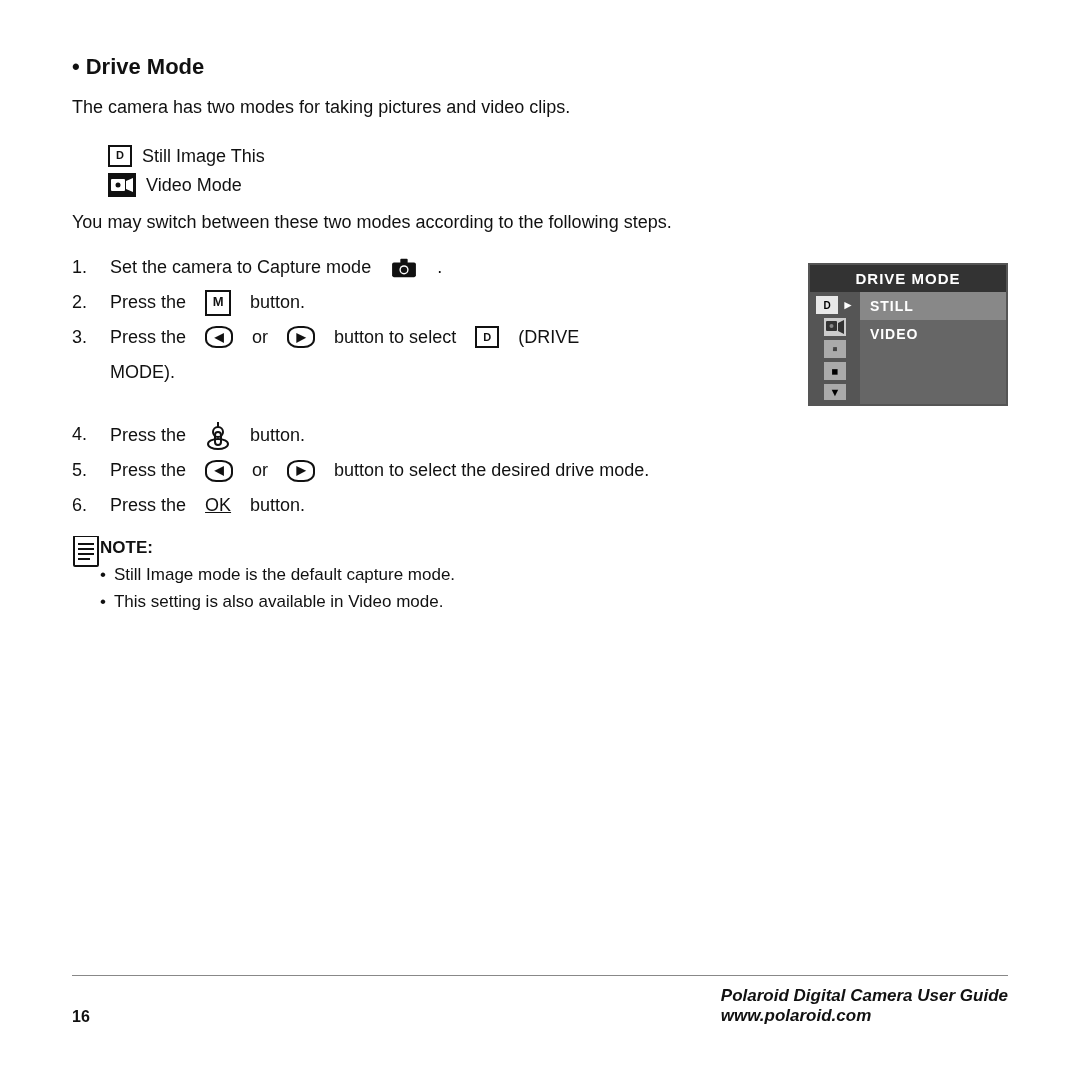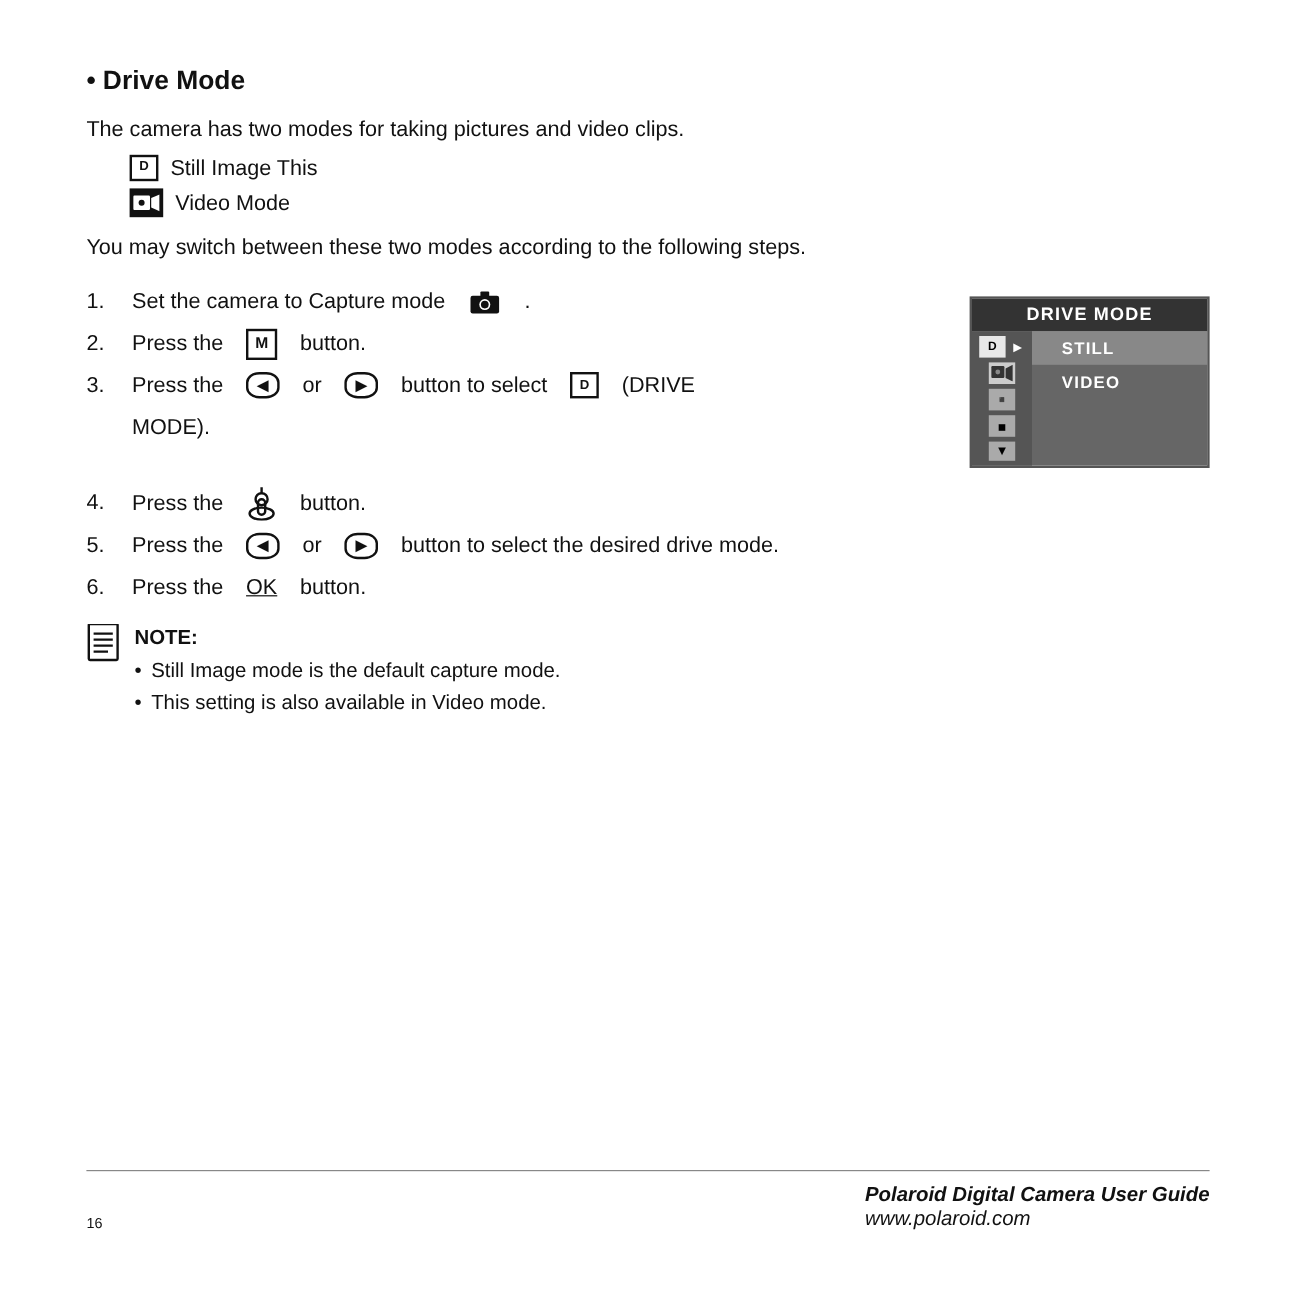--- a/index.html
+++ b/index.html
@@ -36,21 +36,21 @@
       gap: 6px;
     }
 
     .bullet-dot {
       font-size: 22px;
       font-weight: bold;
     }
 
     .intro-text {
       font-size: 18px;
-      margin-bottom: 4px;
+      margin-bottom: 20px;
       line-height: 1.55;
     }
 
     .mode-list {
       margin-left: 36px;
       margin-bottom: 10px;
     }
 
     .mode-item {
       display: flex;
@@ -176,21 +176,21 @@
     .panel-icon.selected {
       background: #e8e8e8;
     }
 
     .drive-panel-options {
       flex: 1;
       padding: 0;
     }
 
     .panel-option {
-      padding: 6px 25px;
+      padding: 6px 10px;
       font-size: 14px;
       font-weight: bold;
       color: #fff;
       letter-spacing: 1px;
     }
 
     .panel-option.highlighted {
       background: #888;
     }
 
@@ -214,21 +214,20 @@
     .ok-text {
       font-size: 18px;
       text-decoration: underline;
       font-weight: normal;
     }
 
     
     .note-section {
       display: flex;
       align-items: flex-start;
-      gap: 12px;
       margin-top: 14px;
     }
 
     .note-icon {
       width: 28px;
       flex-shrink: 0;
       margin-top: 2px;
     }
 
     .note-icon svg {
@@ -256,35 +255,35 @@
     .footer {
       border-top: 1px solid #888;
       display: flex;
       justify-content: space-between;
       align-items: flex-end;
       padding-top: 10px;
       margin-top: 8px;
     }
 
     .footer-page {
-      font-size: 12px;
-      font-weight: normal;
+      font-size: 16px;
+      font-weight: bold;
     }
 
     .footer-brand {
       font-size: 17px;
     }
 
     .footer-brand .brand-title {
       font-weight: bold;
       font-style: italic;
     }
 
     .footer-brand .brand-url {
-      font-weight: normal;
+      font-weight: bold;
       font-style: italic;
       display: block;
     }
 
     
     .inline-icon {
       display: inline-flex;
       align-items: center;
       justify-content: center;
       vertical-align: middle;

